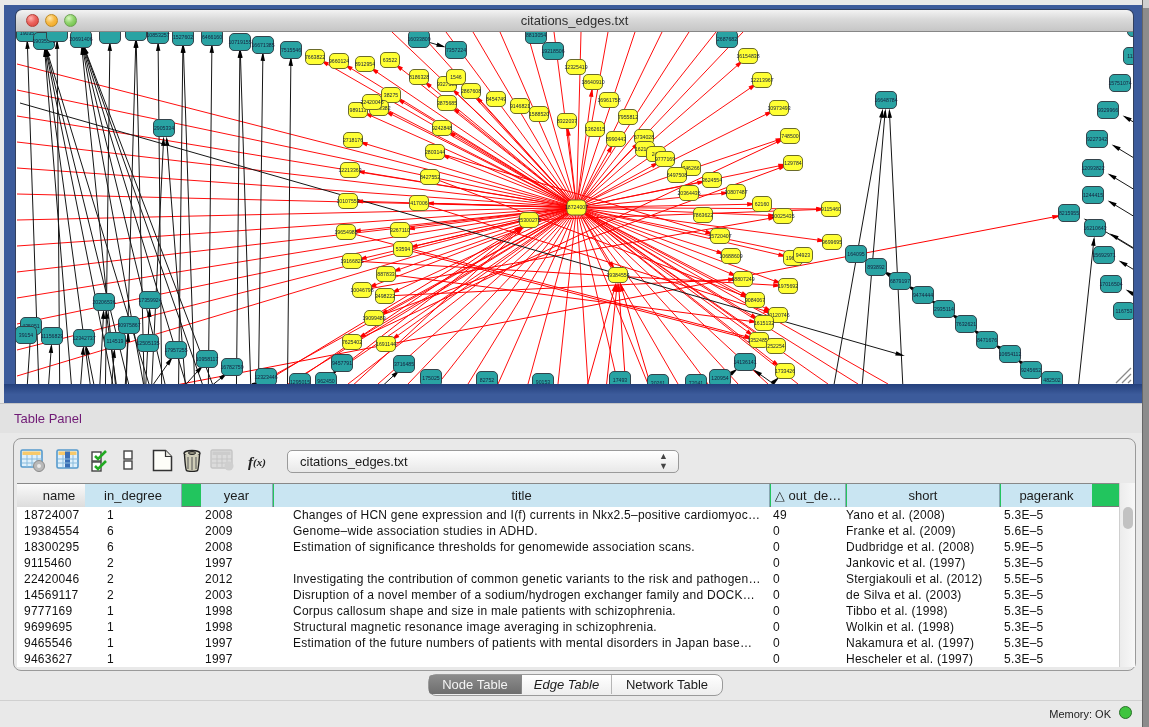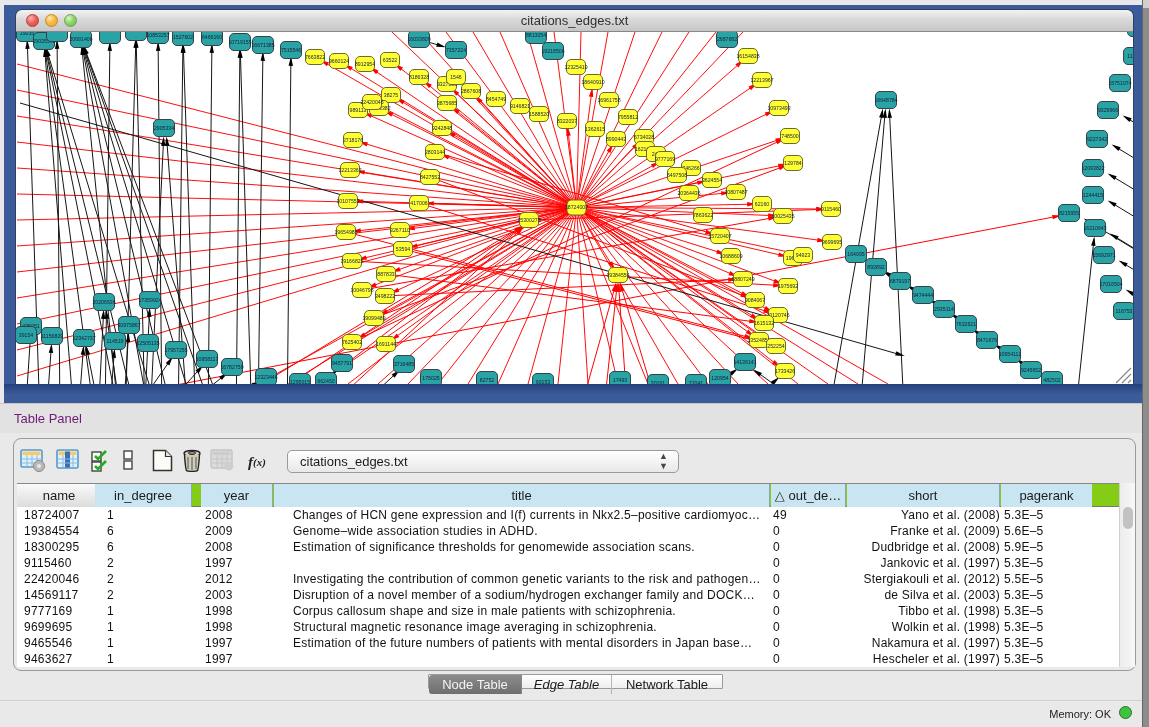--- a/index.html
+++ b/index.html
@@ -25,37 +25,37 @@
 #panel { position:absolute; left:0; top:403px; width:1142px; height:324px; background:#e9e9e9; }
 #ptitle { position:absolute; left:0; top:0; width:100%; height:30px; background:#e2e2e2; border-top:1px solid #c5c5c5; }
 #ptitle span { position:absolute; left:14px; top:7px; font-size:13px; color:#701a75; }
 #pbox { position:absolute; left:13px; top:35px; width:1123px; height:233px; border:1px solid #9a9a9a; border-radius:8px; }
 
 .ticon { position:absolute; top:449px; }
 #dropdown { position:absolute; left:287px; top:450px; width:392px; height:23px; border:1px solid #9a9a9a; border-radius:5px;
   background:linear-gradient(#ffffff,#e8e8e8); font-size:13px; color:#1a1a1a; line-height:21px; padding-left:12px; }
 #dropdown .arr { position:absolute; right:10px; top:0px; font-size:9px; color:#444; line-height:10px; }
 
-#thead { position:absolute; left:17px; top:483px; width:1102px; height:24px; background:#84cc16; border-top:1px solid #888; border-bottom:1px solid #777; }
+#thead { position:absolute; left:17px; top:483px; width:1102px; height:24px; background:#22c55e; border-top:1px solid #888; border-bottom:1px solid #777; }
 .hc { position:absolute; top:0; height:23px; font-size:13px; color:#1c1c1c; text-align:center; line-height:23px;
   border-right:1px solid #8aa6b2; background:#c9e5f2; }
 #tbody { position:absolute; left:17px; top:507px; width:1102px; height:160px; background:#ffffff; }
 .trow { position:absolute; left:17px; width:1102px; height:16px; line-height:16px; white-space:nowrap; font-size:12px; color:#111; letter-spacing:0.25px; }
 .trow span { position:absolute; display:block; overflow:hidden; }
 .c-name { left:7px; width:80px; }
 .c-ind { left:90px; width:90px; }
 .c-year { left:188px; width:70px; }
 .c-title { left:276px; width:492px; }
 .c-out { left:756px; width:70px; }
-.c-short { left:829px; width:154px; text-align:right; }
+.c-short { left:829px; width:154px; text-align:left; }
 .c-pr { left:987px; width:100px; }
 #vscroll { position:absolute; left:1119px; top:483px; width:16px; height:184px; background:linear-gradient(90deg,#ececec,#f8f8f8); border-left:1px solid #cfcfcf; }
 #vthumb { position:absolute; left:2.5px; top:24px; width:10px; height:22px; background:#c2c2c2; border-radius:5px; }
 
-#tabs { position:absolute; left:428px; top:674px; width:295px; height:15px; border:1px solid #9a9a9a; border-radius:1px;
+#tabs { position:absolute; left:428px; top:674px; width:295px; height:22px; border:1px solid #9a9a9a; border-radius:8px;
   background:linear-gradient(#ffffff,#eeeeee); font-size:13px; color:#1c1c1c; }
 #tab1 { position:absolute; left:0; top:0; width:93px; height:19px; background:linear-gradient(#8c8c8c,#6e6e6e);
   border-radius:3px 0 0 3px; color:#f4f4f4; text-align:center; line-height:19px; border-right:1px solid #888; }
 #tab2 { position:absolute; left:93px; top:0; width:90px; height:19px; text-align:center; line-height:19px; border-right:1px solid #b5b5b5;font-style:italic; }
 #tab3 { position:absolute; left:183px; top:0; width:110px; height:19px; text-align:center; line-height:19px; }
 #status { position:absolute; left:0; top:700px; width:1142px; height:27px; background:#e9e9e9; border-top:1px solid #d0d0d0; }
 #mem { position:absolute; right:31px; top:7px; font-size:11px; color:#222; }
 #memdot { position:absolute; right:10px; top:5px; width:13px; height:13px; border-radius:50%; background:#3fc43f; border:1.5px solid #2a702a; }
 #flicon .d1,{ }
 </style></head>
@@ -761,21 +761,21 @@
    <path d="M2 10h20 M2 14h20 M7 6v12 M12 6v12 M17 6v12" stroke="#999" stroke-width="1"></path>
    <circle cx="19" cy="17" r="4.5" fill="#b0b0b0"></circle>
   </g>
 
   <text x="228" y="18" font-size="15" font-style="italic" font-weight="bold" font-family="Liberation Serif,serif" fill="#222">f</text>
   <text x="233" y="17" font-size="11" font-style="italic" font-weight="bold" font-family="Liberation Serif,serif" fill="#222">(x)</text>
 </svg>
 <div id="dropdown">citations_edges.txt<span class="arr">▲<br>▼</span></div>
 <div id="thead">
   <div class="hc" style="left:0;width:85px;background:linear-gradient(#fafafa,#dcdcdc);border-right:1px solid #999">name</div>
-  <div class="hc" style="left:78px;width:97px">in_degree</div>
+  <div class="hc" style="left:68px;width:97px">in_degree</div>
   <div class="hc" style="left:184px;width:72px">year</div>
   <div class="hc" style="left:257px;width:496px">title</div>
   <div class="hc" style="left:754px;width:75px">△ out_de…</div>
   <div class="hc" style="left:830px;width:153px">short</div>
   <div class="hc" style="left:984px;width:91px;border-right:none">pagerank</div>
 </div>
 <div id="tbody">
 </div>
 <div class="trow" style="top:507px">
 <span class="c-name">18724007</span>

